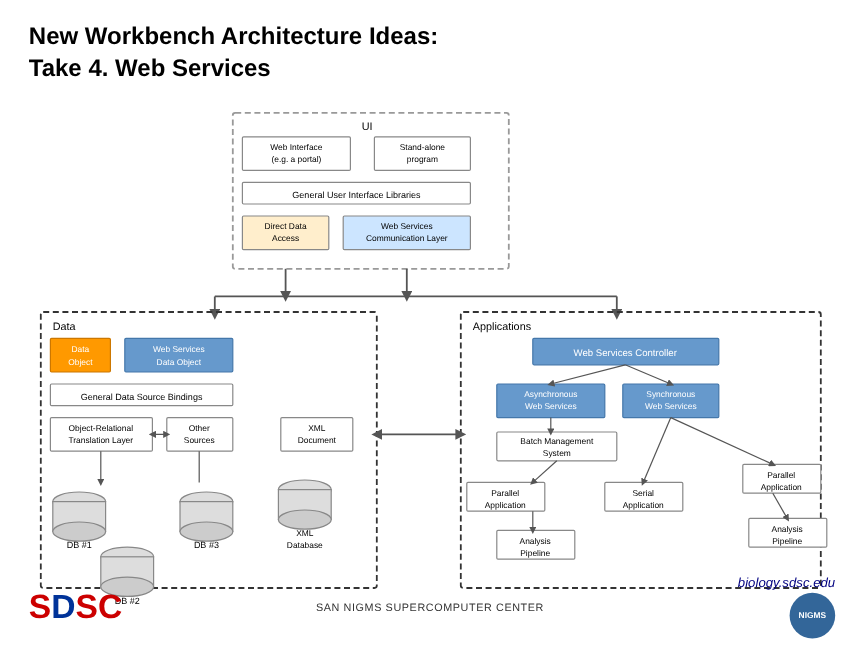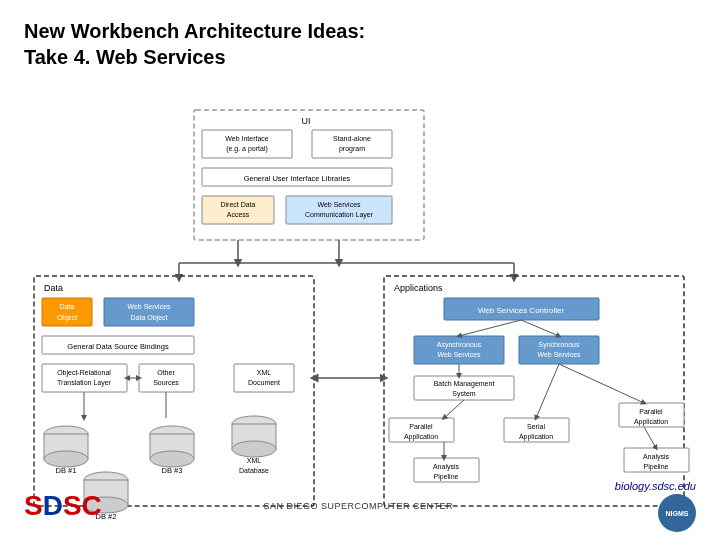--- a/index.html
+++ b/index.html
@@ -17,21 +17,21 @@
       height: 540px;
       background: #ffffff;
       position: relative;
       padding: 18px 24px 10px 24px;
     }
 
     .title {
       font-size: 20px;
       font-weight: bold;
       color: #000000;
-      margin-bottom: 28px;
+      margin-bottom: 12px;
       line-height: 1.3;
     }
 
     .diagram-area {
       width: 100%;
       height: 430px;
       position: relative;
     }
 
     svg {
@@ -252,19 +252,19 @@
       </defs>
     </svg>
   </div>
 
   <div class="footer">
     <div class="sdsc-logo">
       <span class="sdsc-text">
         <span class="sdsc-s">S</span><span class="sdsc-d">D</span><span class="sdsc-sc">SC</span>
       </span>
     </div>
-    <div class="footer-center">SAN DIEGO SUPERCOMPUTER CENTER</div>
+    <div class="footer-center">SAN NIGMS SUPERCOMPUTER CENTER</div>
     <div class="footer-right">
       <div class="biology-url">biology.sdsc.edu</div>
       <div class="nigms-badge">NIGMS</div>
     </div>
   </div>
 </div>
 
 </body></html>

